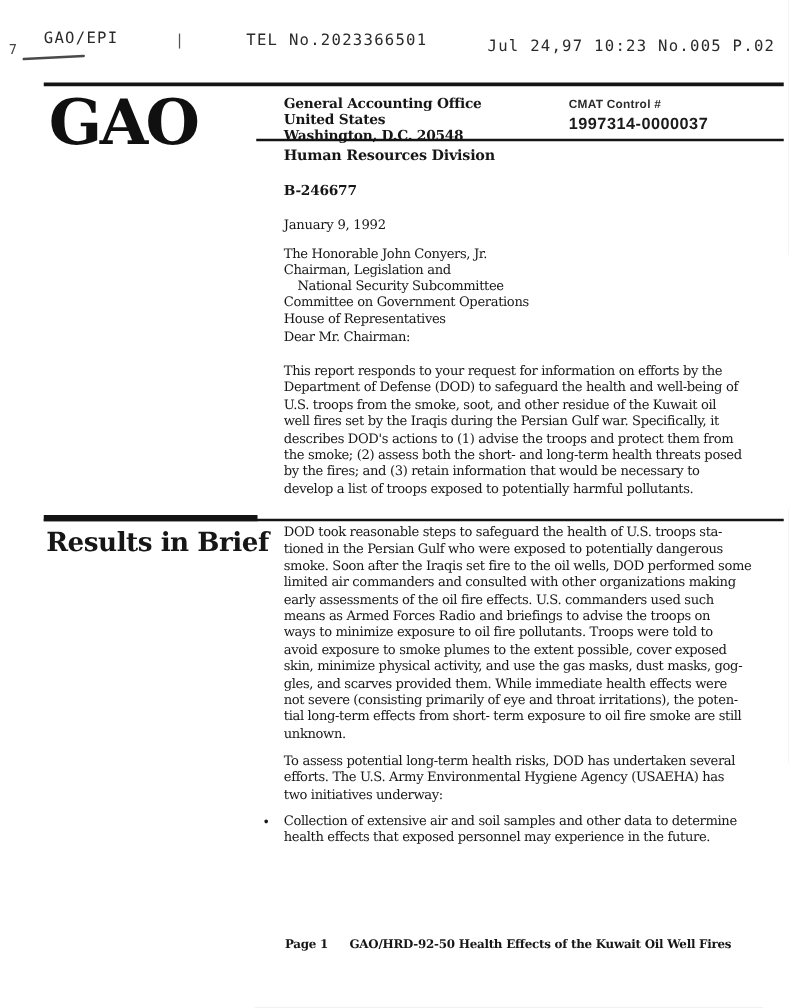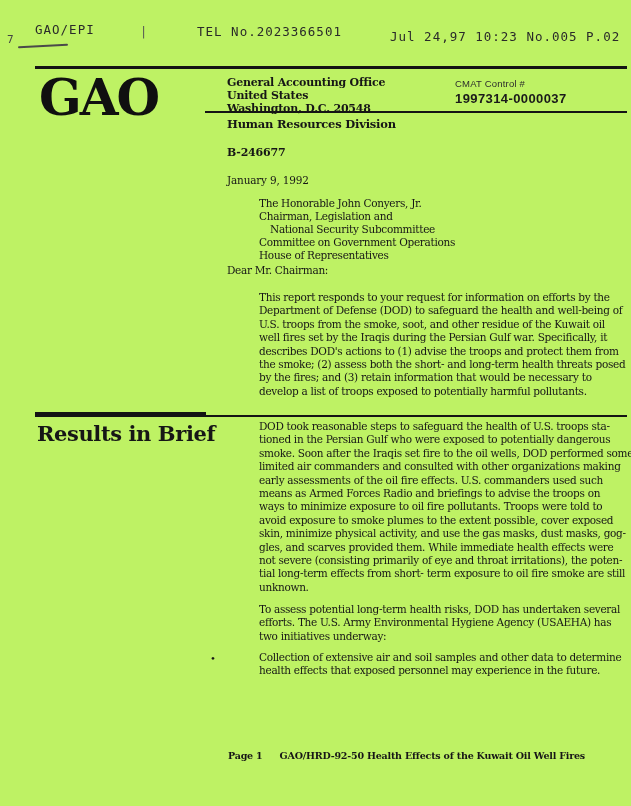--- a/index.html
+++ b/index.html
@@ -1,20 +1,20 @@
 <!DOCTYPE html>
 <html><head>
 <meta charset="utf-8">
 <style>
   html,body{margin:0;padding:0;background:#e8e8e6;}
   .page{
     position:relative;
     width:631px;height:806px;
     margin:0 auto;
-    background:#bef264;
+    background:#ffffff;
     color:#161616;
     font-family:"DejaVu Serif", serif;
     overflow:hidden;
   }
   
   .fax-text{
     position:absolute;
     font-family:"DejaVu Sans Mono", monospace;
     font-size:12.5px;
     color:#2a2a2a;
@@ -43,29 +43,29 @@
     font-family:"DejaVu Serif", serif;color:#101010;
   }
   .agency{
     position:absolute;left:227px;top:76px;
     font-size:11px;font-weight:bold;line-height:13px;letter-spacing:-0.2px;
   }
   .cmat{
     position:absolute;left:455px;top:78px;
     font-family:"Liberation Sans", sans-serif;
   }
-  .cmat-label{font-size:9.5px;font-weight:normal;color:#2c2c2c;letter-spacing:0.2px;}
+  .cmat-label{font-size:9.5px;font-weight:bold;color:#2c2c2c;letter-spacing:0.2px;}
   .cmat-number{font-size:13px;font-weight:bold;color:#1a1a1a;margin-top:2px;letter-spacing:0.4px;}
   #division{
     position:absolute;left:227px;top:117px;
     font-size:11.5px;font-weight:bold;letter-spacing:-0.2px;
   }
   
   .body-text{font-size:10.5px;letter-spacing:-0.3px;line-height:13.4px;}
-  .doc-line{white-space:nowrap;margin-left:32px;}
+  .doc-line{white-space:nowrap;}
   #ref-number{position:absolute;left:227px;top:146px;font-size:11px;font-weight:600;letter-spacing:-0.2px;}
   #letter-date{position:absolute;left:227px;top:174px;font-size:10.5px;letter-spacing:-0.2px;}
   #address-block{position:absolute;left:227px;top:197px;font-size:10.5px;letter-spacing:-0.3px;line-height:13px;}
   #address-block .doc-line:nth-child(3){padding-left:11px;}
   #salutation{position:absolute;left:227px;top:264px;font-size:10.5px;letter-spacing:-0.3px;}
   #intro-para{position:absolute;left:227px;top:291px;}
   
   #results-heading{
     position:absolute;left:37px;top:421px;
     font-size:21px;font-weight:bold;letter-spacing:-0.4px;

